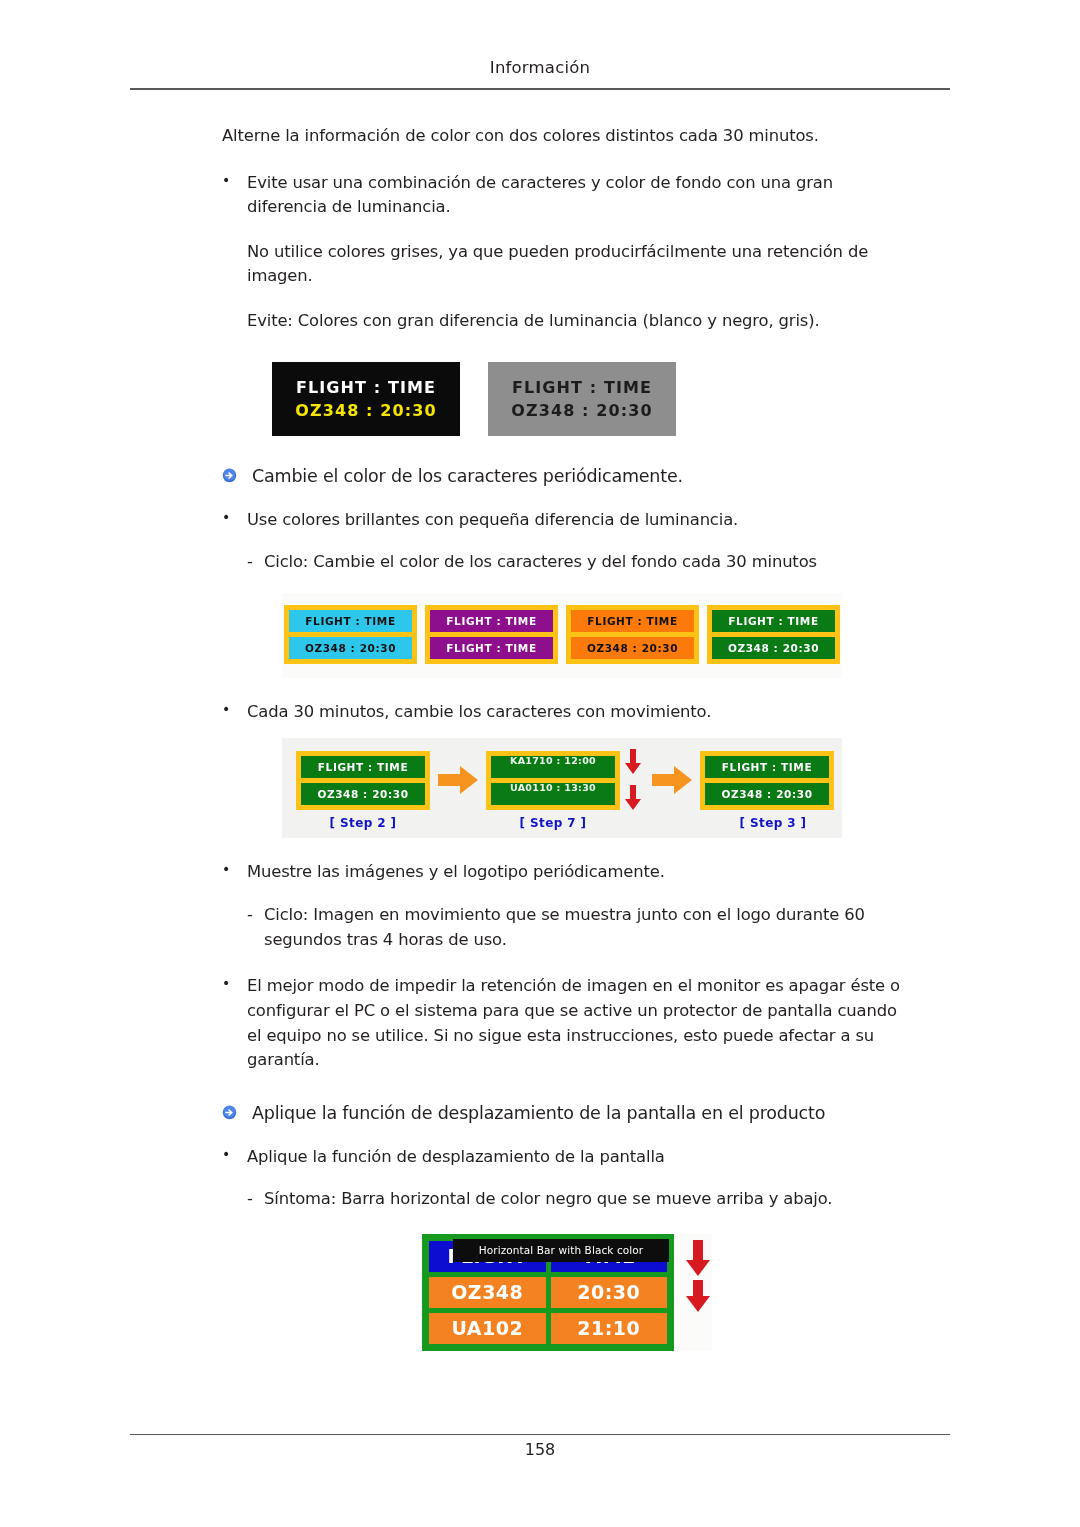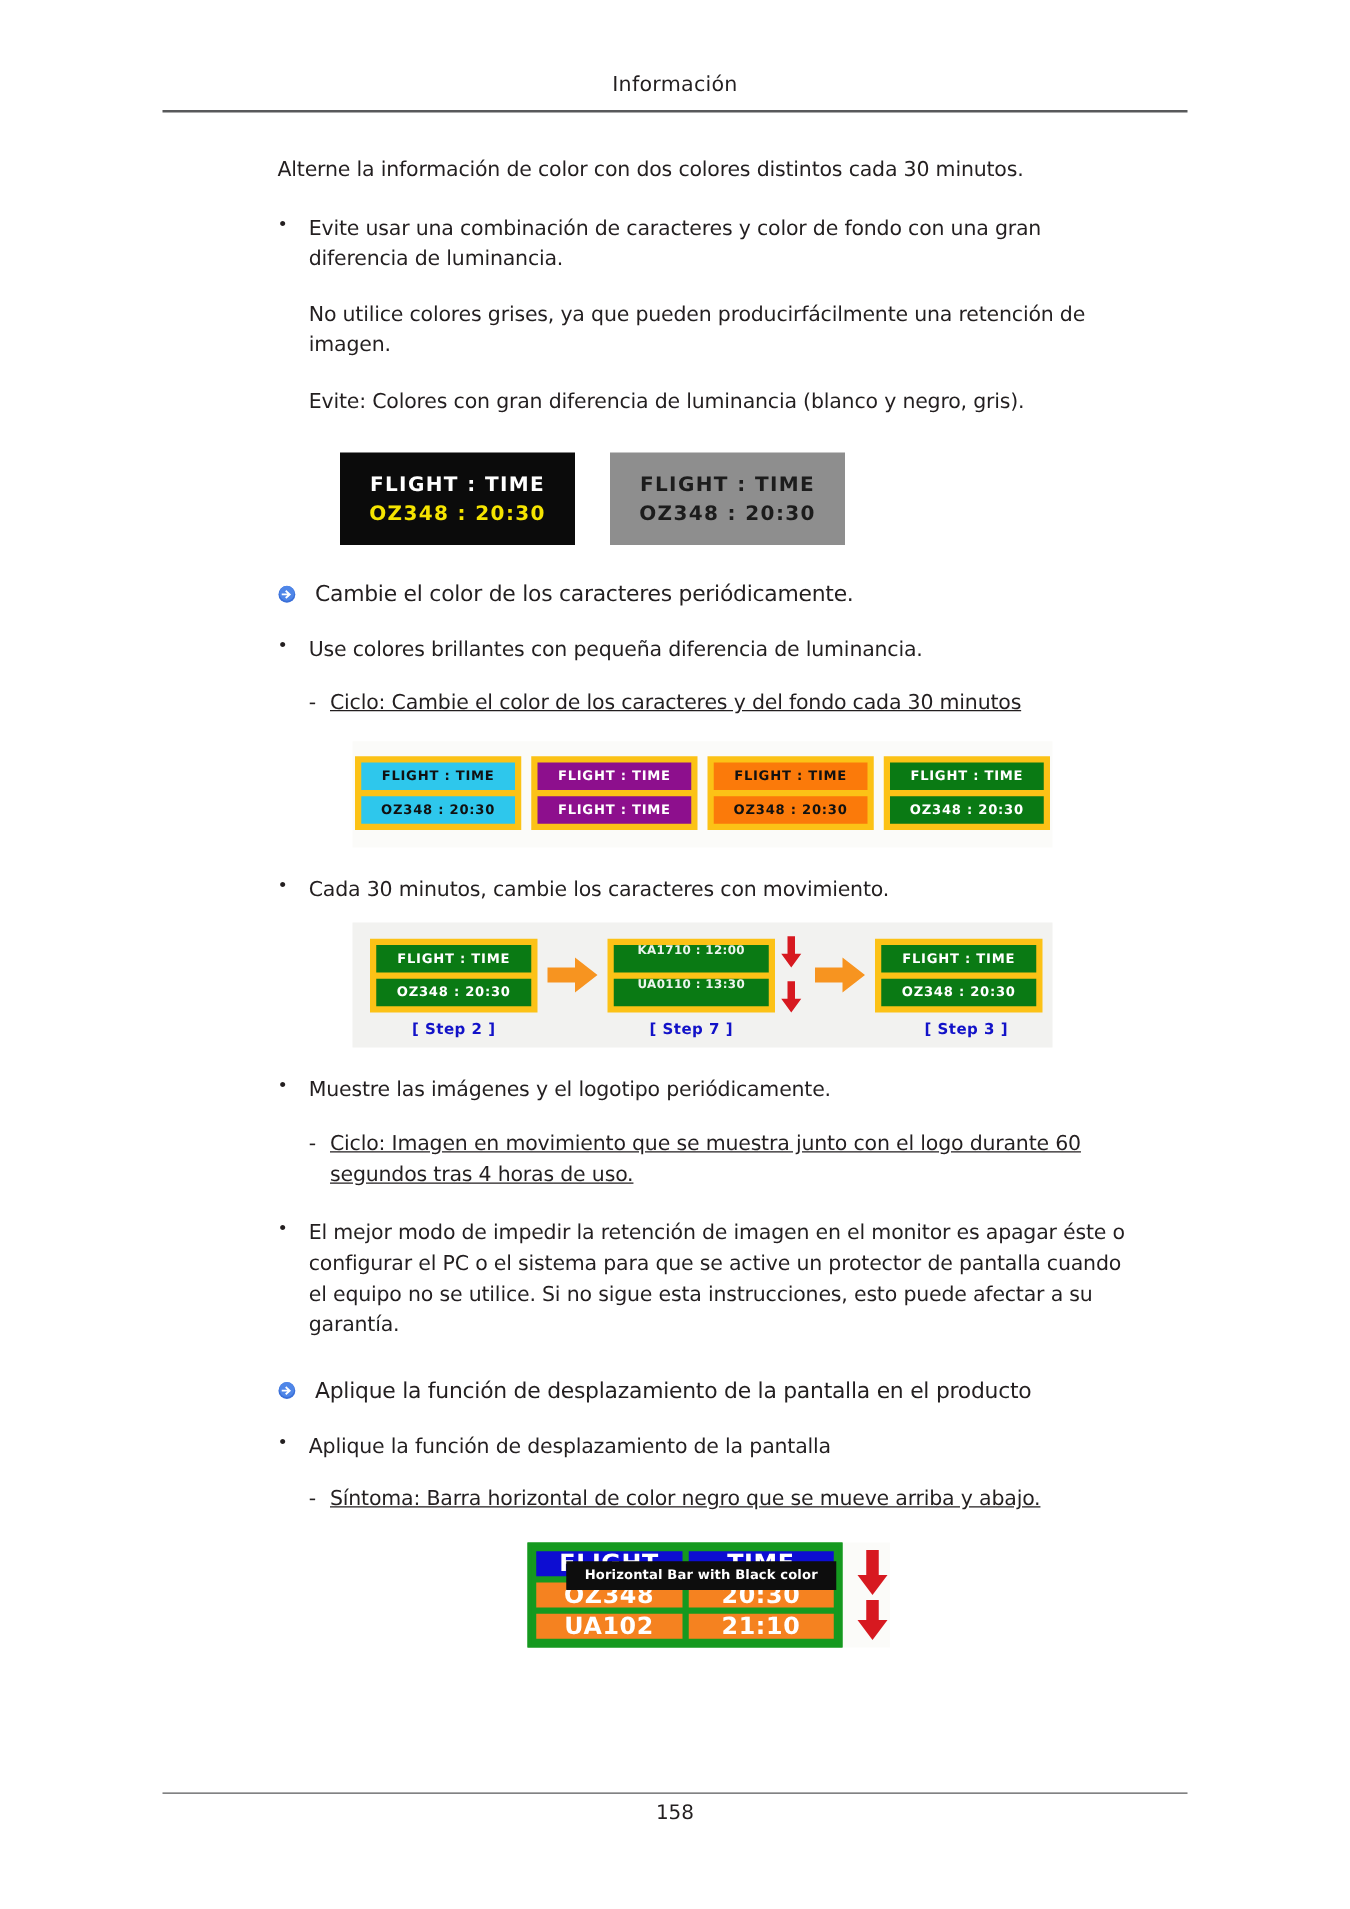--- a/index.html
+++ b/index.html
@@ -97,21 +97,20 @@
   }
   .sub {
     margin: 20px 0 0 247px;
     width: 640px;
   }
   .dash {
     position: relative;
     margin: 18px 0 0 247px;
     width: 650px;
     padding-left: 17px;
-    text-decoration: underline;
   }
   .dash::before {
     content: "-";
     position: absolute;
     left: 0;
     top: 0;
   }
 
   
   .blue-head {
@@ -290,41 +289,41 @@
     flex-direction: column;
     gap: 5px;
     position: relative;
   }
   .bb-row {
     display: flex;
     gap: 5px;
   }
   .bb-cell {
     flex: 1;
-    height: 20px;
+    height: 31px;
     display: flex;
     align-items: center;
     justify-content: center;
     font-weight: bold;
     font-size: 19px;
     color: #ffffff;
     letter-spacing: 0.5px;
   }
   .bb-cell.blue   { background: #0d0dd2; }
   .bb-cell.orange { background: #f58220; }
   .black-bar {
     position: absolute;
-    top: 12px;
+    top: 2px;
     left: 28px;
     width: 216px;
     height: 23px;
     background: #0d0d0d;
     color: #ffffff;
     font-size: 10.5px;
-    font-weight: bold;
+    font-weight: normal;
     display: flex;
     align-items: center;
     justify-content: center;
     letter-spacing: 0.1px;
     z-index: 3;
   }
   .bb-arrows {
     position: absolute;
     top: 4px;
     left: 262px;

